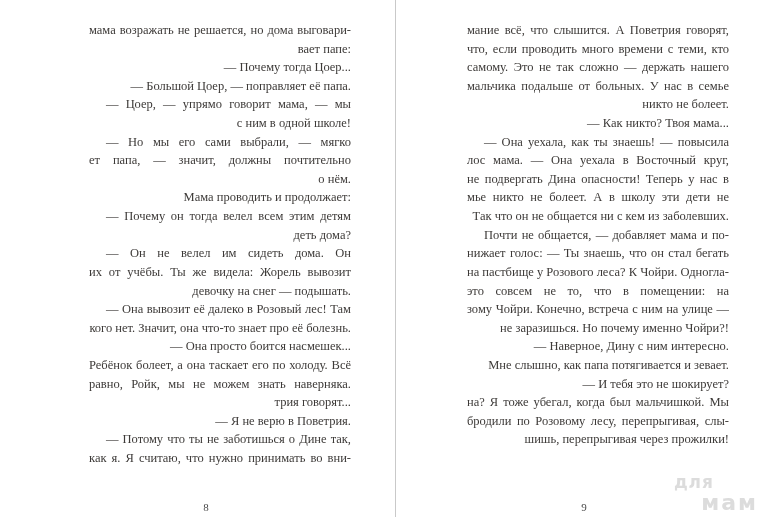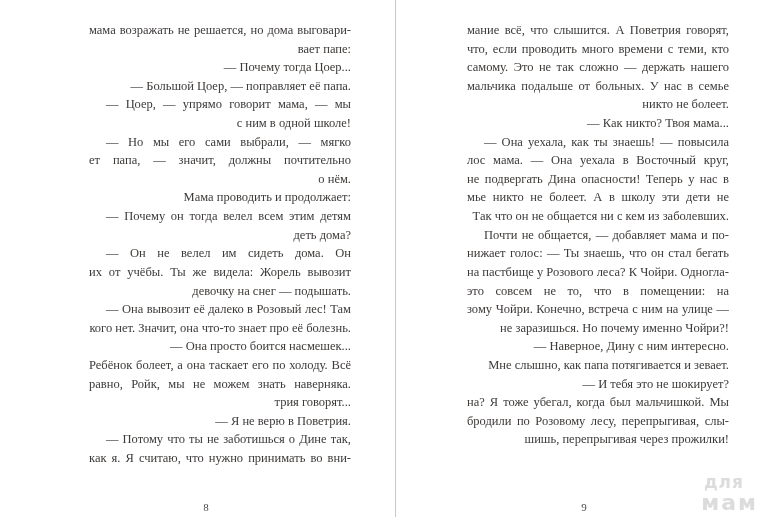--- a/index.html
+++ b/index.html
@@ -63,21 +63,21 @@
     text-align: right;
     font-family: "DejaVu Sans", sans-serif;
     font-weight: bold;
     color: #dcdcdc;
     user-select: none;
   }
   .wm-line1 {
     font-size: 17px;
     line-height: 16px;
     letter-spacing: 1px;
-    margin-right: 14px;
+    margin-right: 44px;
   }
   .wm-line2 {
     font-size: 22px;
     line-height: 25px;
     letter-spacing: 2px;
   }
 </style>
 </head>
 <body>
 

